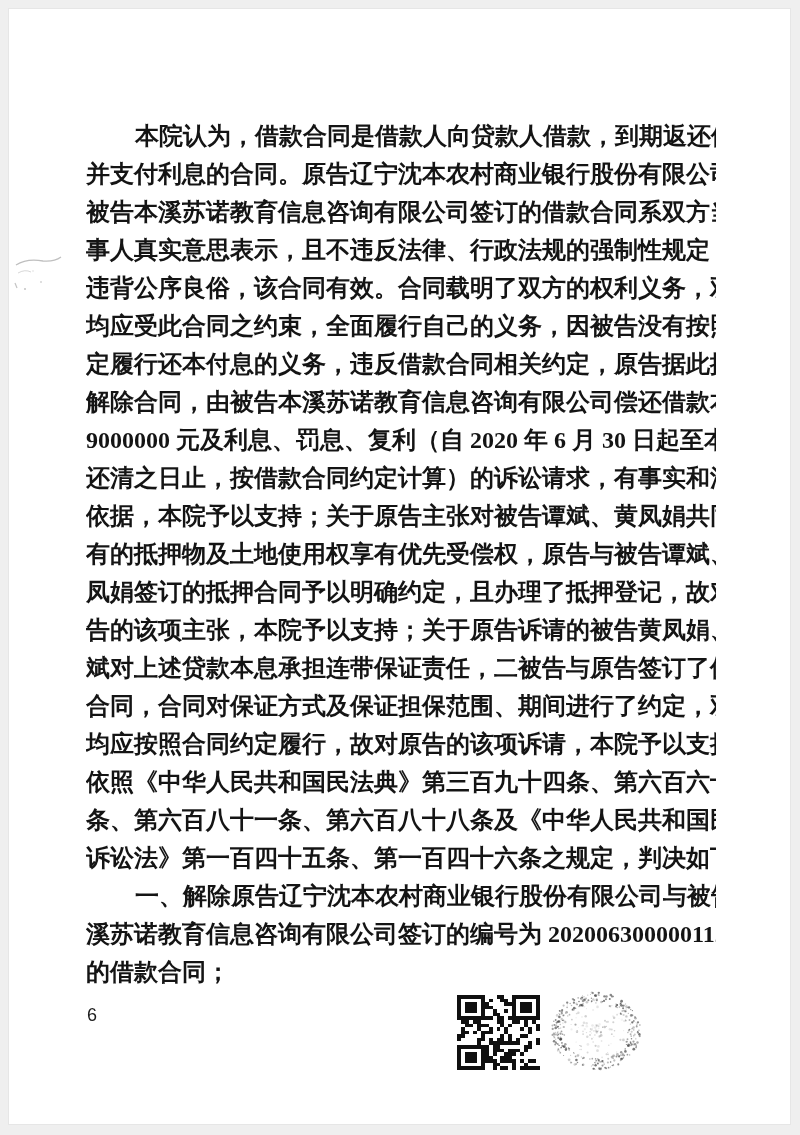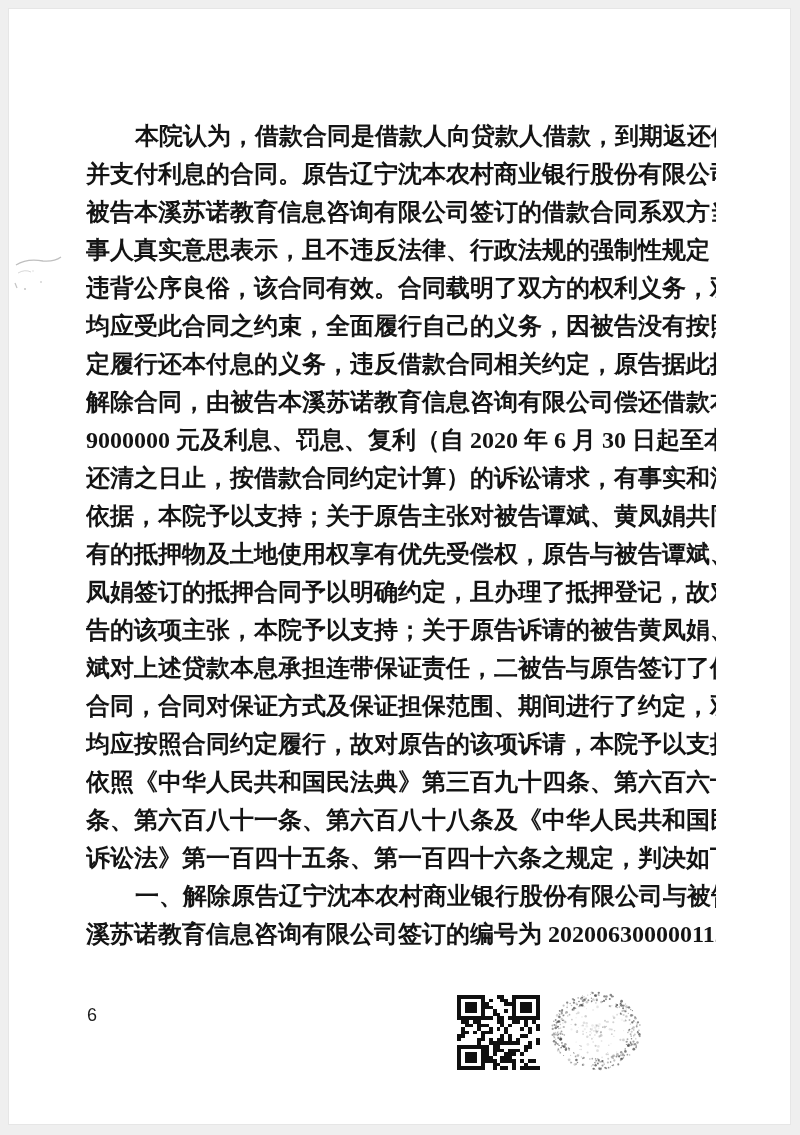--- a/index.html
+++ b/index.html
@@ -69,20 +69,21 @@
     <div class="line">凤娟签订的抵押合同予以明确约定，且办理了抵押登记，故对原</div>
     <div class="line">告的该项主张，本院予以支持；关于原告诉请的被告黄凤娟、谭</div>
     <div class="line">斌对上述贷款本息承担连带保证责任，二被告与原告签订了保证</div>
     <div class="line">合同，合同对保证方式及保证担保范围、期间进行了约定，双方</div>
     <div class="line">均应按照合同约定履行，故对原告的该项诉请，本院予以支持。</div>
     <div class="line">依照《中华人民共和国民法典》第三百九十四条、第六百六十七</div>
     <div class="line">条、第六百八十一条、第六百八十八条及《中华人民共和国民事</div>
     <div class="line">诉讼法》第一百四十五条、第一百四十六条之规定，判决如下：</div>
     <div class="line indent">一、解除原告辽宁沈本农村商业银行股份有限公司与被告本</div>
     <div class="line">溪苏诺教育信息咨询有限公司签订的编号为 202006300000112</div>
+    <div class="line no-justify">的借款合同；</div>
   </div>
 
   <div class="page-number">6</div>
 
   <div class="qr"><svg viewBox="0 0 21 21" width="100%" height="100%" preserveAspectRatio="none" fill="#101010" shape-rendering="crispEdges">
         <rect x="10" y="0" width="1" height="1"></rect>
         <rect x="11" y="0" width="1" height="1"></rect>
         <rect x="8" y="1" width="1" height="1"></rect>
         <rect x="11" y="1" width="1" height="1"></rect>
         <rect x="12" y="1" width="1" height="1"></rect>

